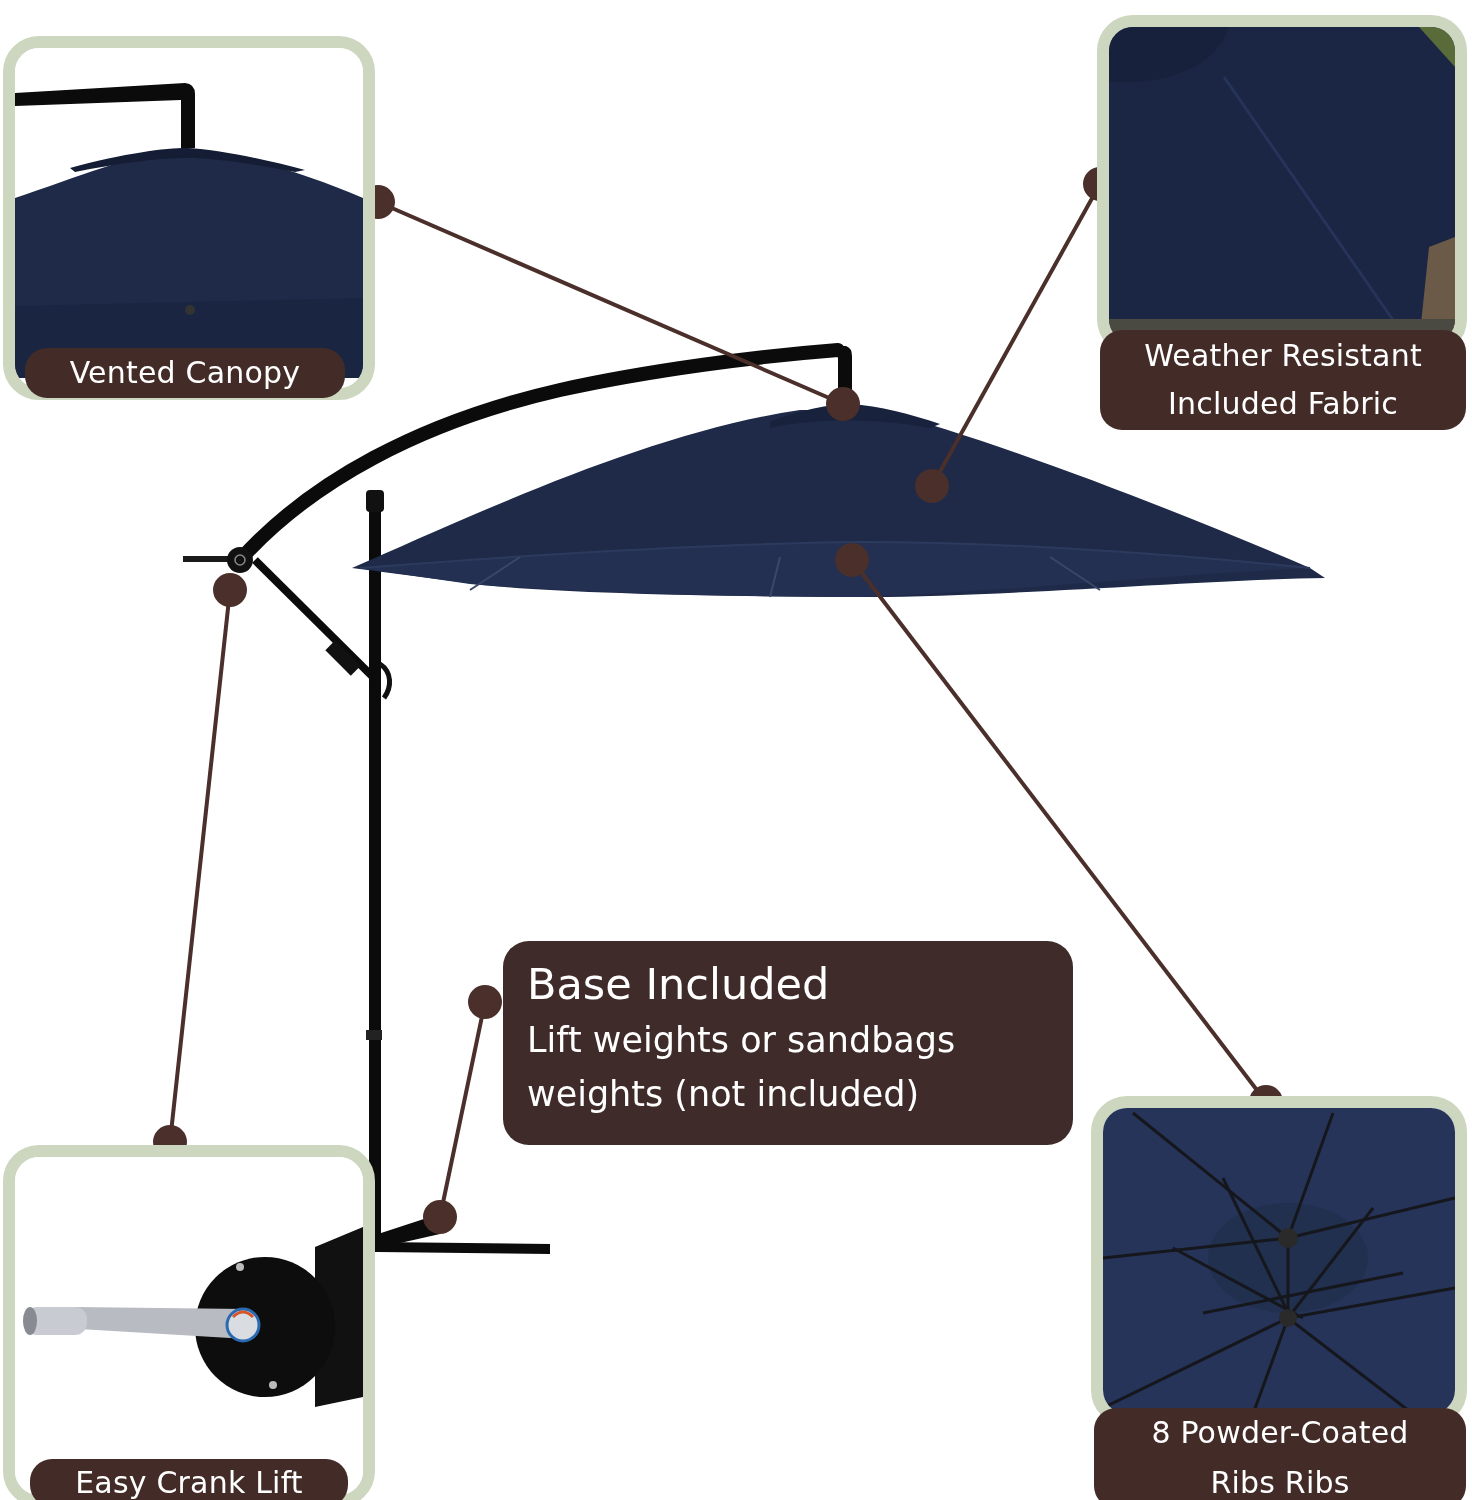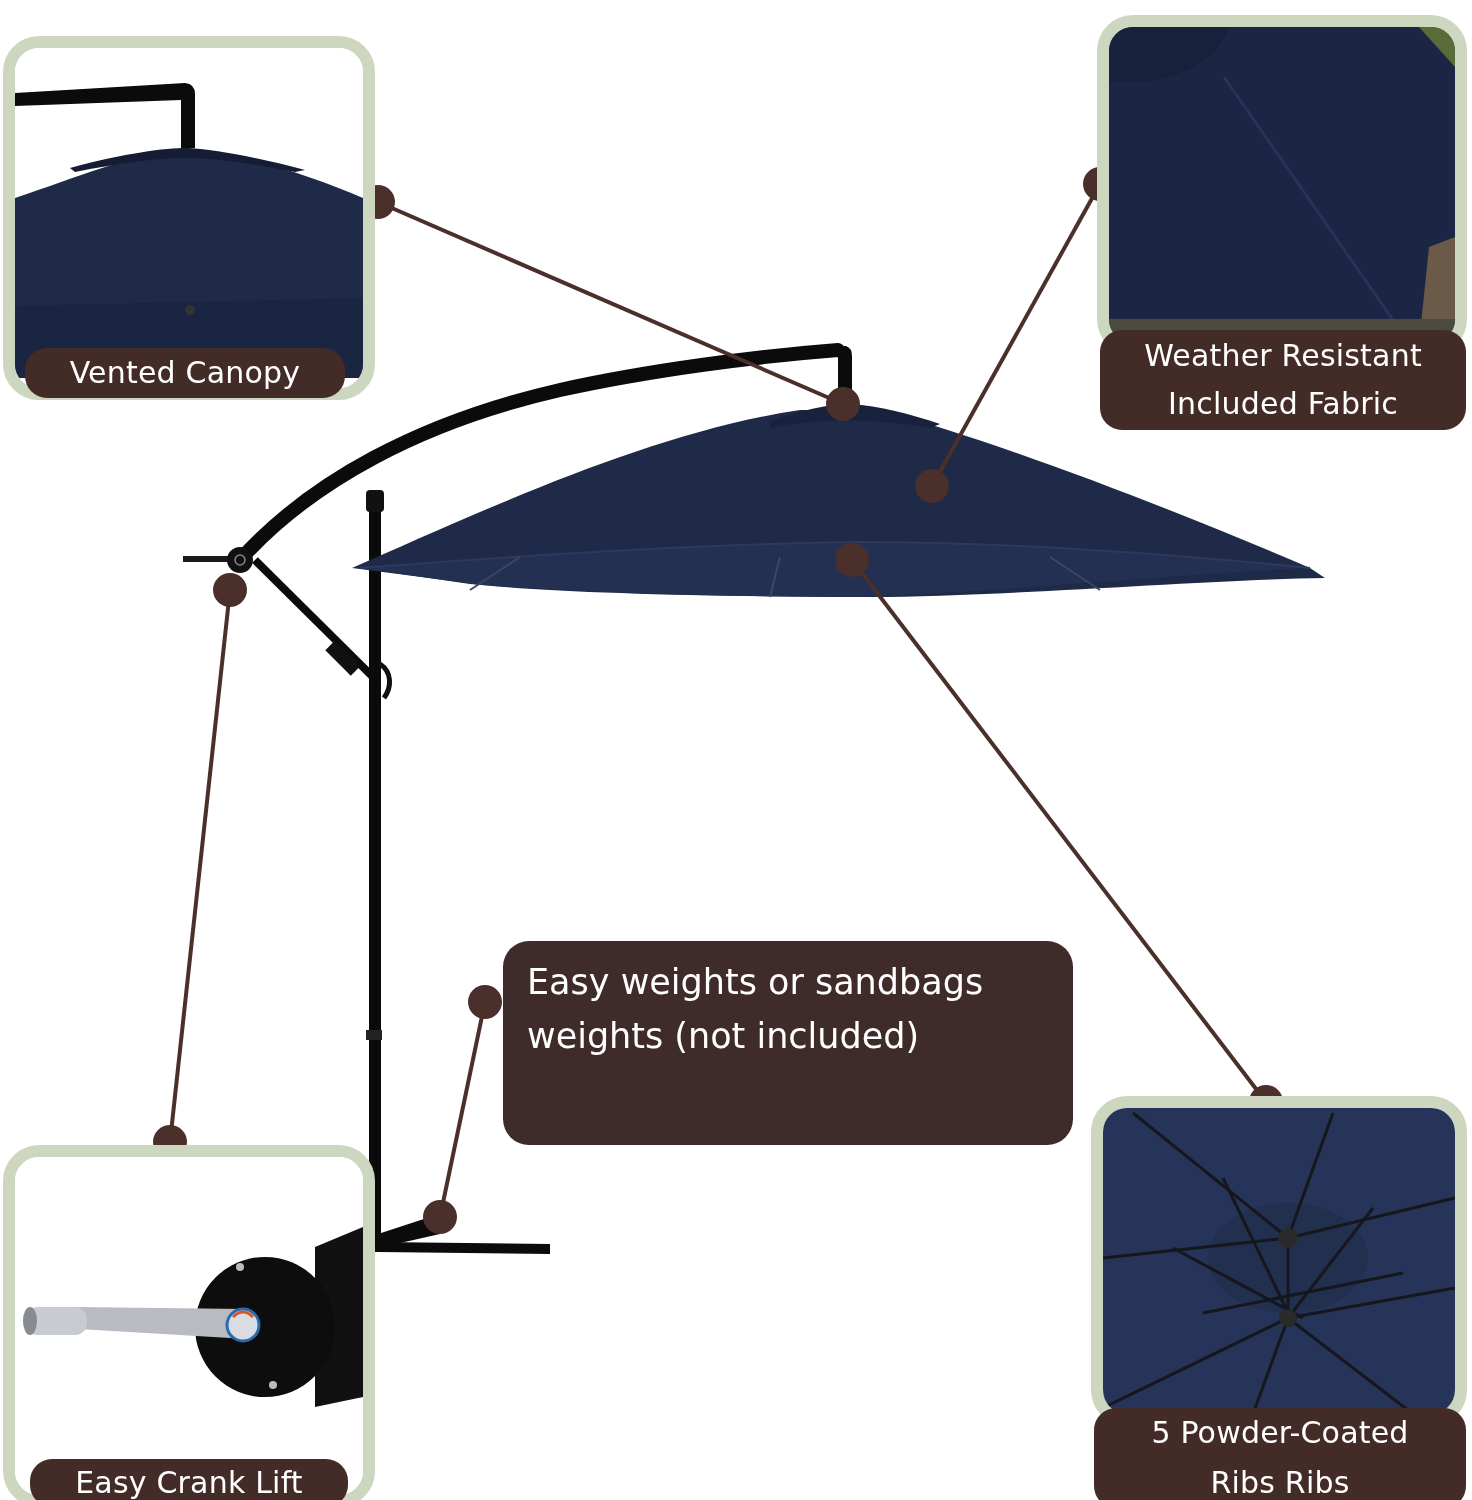--- a/index.html
+++ b/index.html
@@ -105,21 +105,22 @@
       <path d="M320 220 L346 210 L346 316 L310 316 Z" fill="#6b5a48"></path>
       <path d="M0 292 L346 292 L346 316 L0 316 Z" fill="#4a4a42"></path>
     </svg>
   </div>
   <div class="label" style="left:1100px; top:318px; width:366px; height:100px; font-size:30px; line-height:48px; padding-top:2px;text-align:center;">
     <span>Weather Resistant</span>
     <span>Included Fabric</span>
   </div>
 
   <div class="base-box">
-    <span class="base-sub">Easy weights or sandbags</span>
+    <span class="base-title">Base Included</span>
+    <span class="base-sub">Lift weights or sandbags</span>
     <span class="base-sub">weights (not included)</span>
   </div>
 
   <div class="inset" style="left:3px; top:1133px; width:372px; height:362px;">
     <svg class="photo" width="348" height="338" viewBox="0 0 348 338">
       <rect x="0" y="0" width="348" height="338" fill="#ffffff"></rect>
       <path d="M300 90 L348 70 L348 240 L300 250 Z" fill="#111"></path>
       <circle cx="250" cy="170" r="70" fill="#0d0d0d"></circle>
       <circle cx="225" cy="110" r="4" fill="#bbb"></circle>
       <circle cx="258" cy="228" r="4" fill="#bbb"></circle>
@@ -151,17 +152,17 @@
         <line x1="70" y1="140" x2="200" y2="210"></line>
         <line x1="100" y1="205" x2="300" y2="165"></line>
         <line x1="120" y1="70" x2="190" y2="215"></line>
         <line x1="270" y1="100" x2="185" y2="210"></line>
       </g>
       <circle cx="185" cy="130" r="10" fill="#2a2a2a"></circle>
       <circle cx="185" cy="210" r="9" fill="#2a2a2a"></circle>
     </svg>
   </div>
   <div class="label" style="left:1094px; top:1396px; width:372px; height:100px; font-size:30px; line-height:50px;">
-    <span>5 Powder-Coated</span>
+    <span>8 Powder-Coated</span>
     <span>Ribs Ribs</span>
   </div>
 
 </div>
 
 </body></html>

